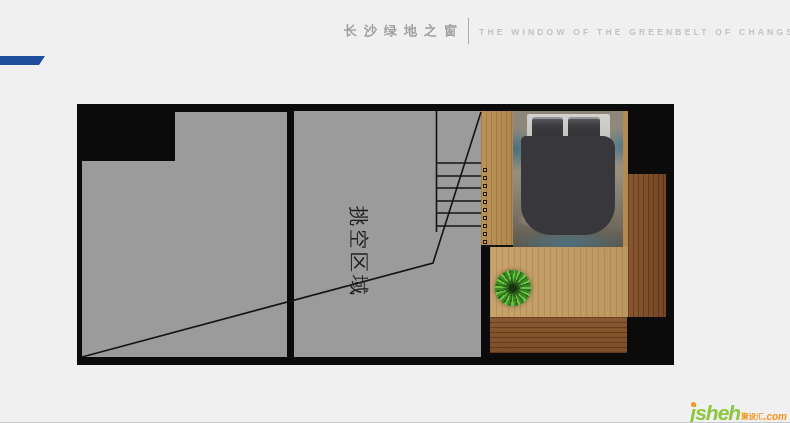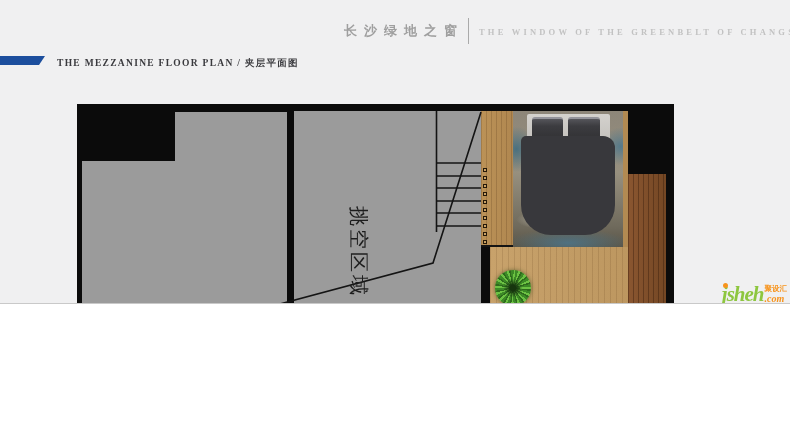--- a/index.html
+++ b/index.html
@@ -1,17 +1,17 @@
 <!DOCTYPE html>
 <html><head>
 <meta charset="utf-8">
 <style>
   html,body{margin:0;padding:0;}
-  .slide{position:relative;width:790px;height:304px;background:#f0f0f1;overflow:hidden;
-         font-family:Liberation Serif, serif;}
+  .slide{position:relative;width:790px;height:423px;background:#f0f0f1;overflow:hidden;
+         font-family:Liberation Sans, sans-serif;}
   .hairline{position:absolute;left:0;bottom:0;width:790px;height:1px;background:#c9c9c9;}
 
   
   .brand-cn{position:absolute;left:344px;top:22px;font-size:13px;font-weight:bold;
             letter-spacing:7px;color:#9f9f9f;white-space:nowrap;}
   .brand-divider{position:absolute;left:468px;top:18px;width:1px;height:26px;background:#aaa;}
   .brand-en{position:absolute;left:479px;top:27px;font-size:8.5px;font-weight:bold;
             letter-spacing:3.2px;color:#c2c2c2;white-space:nowrap;}
 
   
@@ -76,35 +76,34 @@
          box-shadow:0 0 4px rgba(20,50,10,.5);}
 
   .plan-lines{left:0;top:0;width:597px;height:261px;}
 
   
   .logo{position:absolute;right:3px;bottom:1px;display:flex;align-items:flex-end;margin-top:16px;}
   .logo-name{font-size:21px;font-weight:bold;font-style:italic;color:#8dc63f;
              letter-spacing:-1px;line-height:18px;position:relative;}
   .logo-dot{position:absolute;left:1px;top:-2px;width:5px;height:5px;border-radius:50%;
             background:#f7941d;}
-  .logo-right{display:flex;flex-direction:column;align-items:flex-start;margin-left:1px;}
+  .logo-right{display:flex;flex-direction:row;align-items:flex-start;margin-left:1px;}
   .logo-cn{font-size:7.5px;font-weight:bold;color:#f7941d;letter-spacing:0;}
   .logo-tld{font-size:10px;font-weight:bold;font-style:italic;color:#f7941d;line-height:9px;text-align:right;}
 </style>
 </head>
 <body>
 
 <div class="slide">
 
   <div class="brand-cn">长沙绿地之窗</div>
   <div class="brand-divider"></div>
   <div class="brand-en">THE WINDOW OF THE GREENBELT OF CHANGSHA</div>
 
   <div class="accent-bar"></div>
-  <div class="page-title">THE MEZZANINE FLOOR PLAN / 夹层平面图</div>
 
   <div class="plan">
     <div class="room-left"></div>
     <div class="notch"></div>
     <div class="room-void"></div>
 
     <div class="walkway"></div>
     <div class="walkway-edge"></div>
     <div class="baluster" style="top:64px"></div>
     <div class="baluster" style="top:72px"></div>

